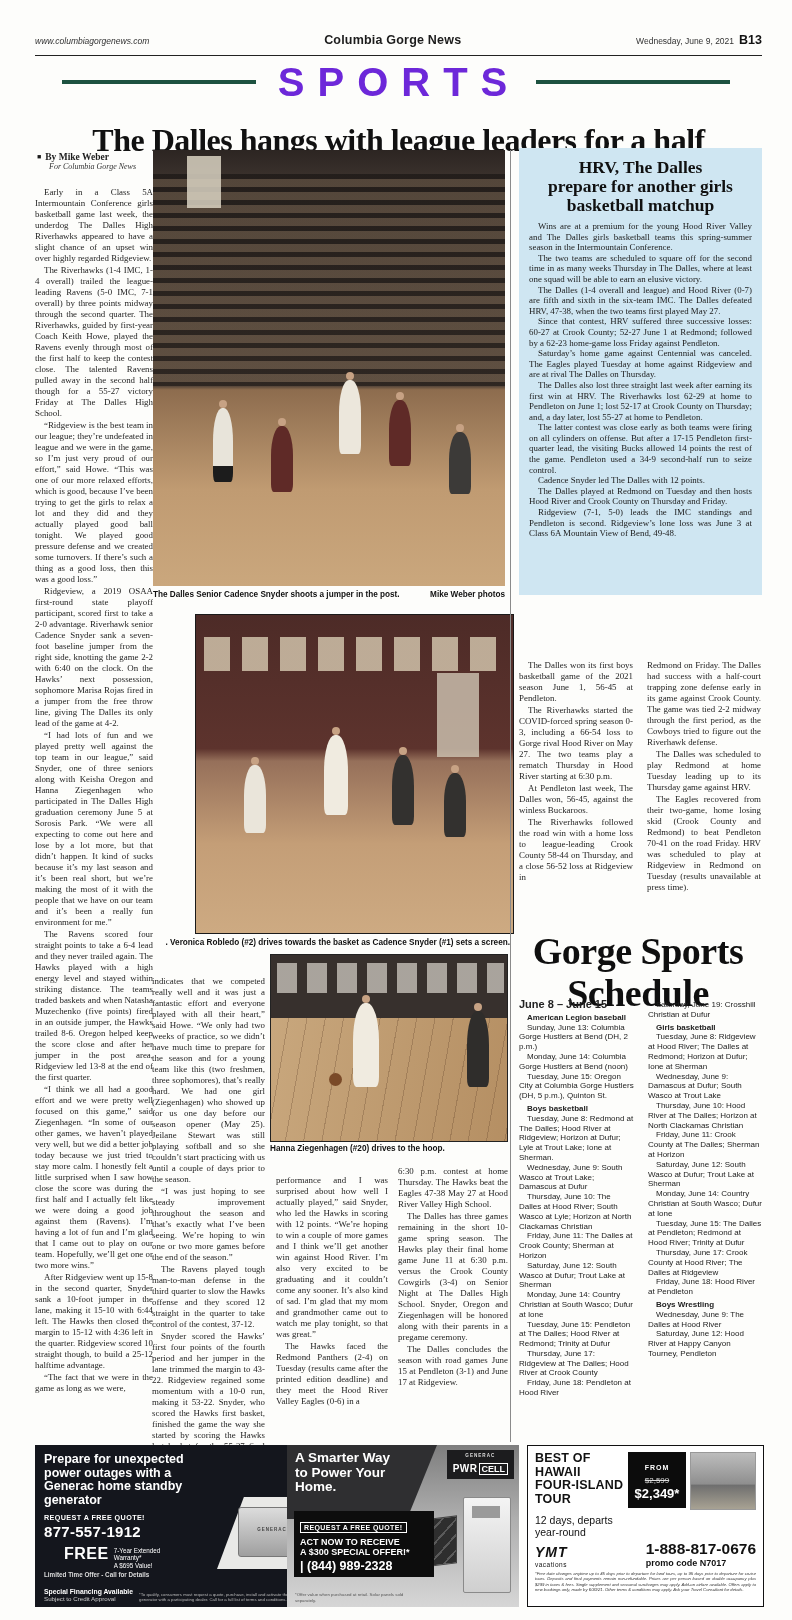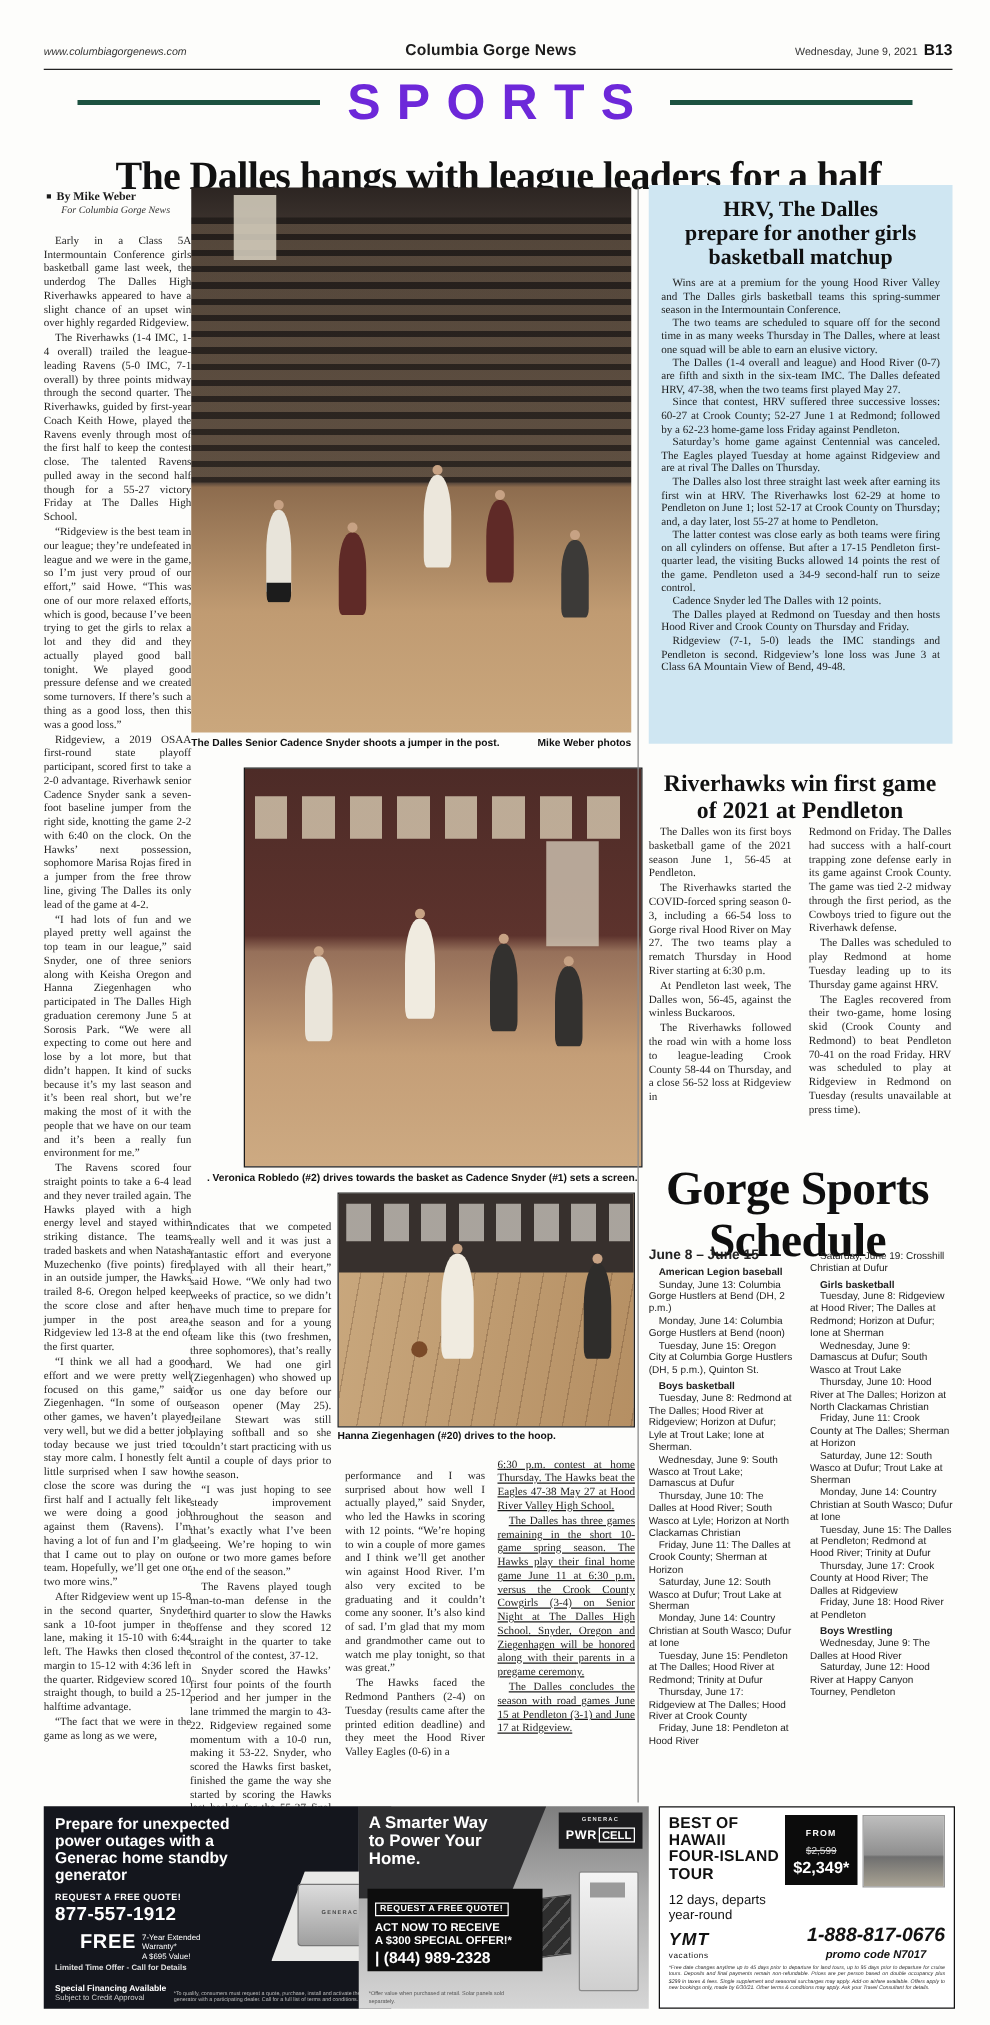--- a/index.html
+++ b/index.html
@@ -112,21 +112,21 @@
   .a3-title{flex:1;font-weight:bold;font-size:12.5px;line-height:13.5px;letter-spacing:.2px;}
   .a3-price{width:58px;height:56px;background:#0c0c0c;color:#fff;text-align:center;padding-top:4px;box-sizing:border-box;}
   .a3-price .from{font-size:7px;font-weight:bold;letter-spacing:1px;}
   .a3-price .old{font-size:8px;text-decoration:line-through;display:block;margin-top:2px;color:#ddd;}
   .a3-price .new{font-size:13px;font-weight:bold;display:block;margin-top:1px;}
   .a3-photo{width:64px;height:56px;background:linear-gradient(180deg,#bdbdbd 0%,#8f8f8f 55%,#6f6f6f 58%,#a8a293 100%);border:1px solid #999;}
   .a3-sub{margin-top:4px;font-size:10.5px;line-height:12px;width:90px;}
   .a3-mid{display:flex;align-items:flex-end;justify-content:space-between;margin-top:2px;}
   .a3-logo .ymt{font-size:14px;font-weight:bold;font-style:italic;letter-spacing:1px;}
   .a3-logo .vac{display:block;font-size:6.5px;letter-spacing:.5px;}
-  .a3-call{text-align:center;font-style:italic;}
+  .a3-call{text-align:left;}
   .a3-call .ph{font-size:15.5px;font-weight:bold;}
   .a3-call .promo{display:block;font-size:9px;font-weight:bold;}
   .a3-fine{margin-top:3px;font-size:4.2px;line-height:5.3px;color:#333;font-style:italic;text-align:justify;}
 </style>
 </head>
 <body>
 
 <div class="page">
 
   <div class="hdr">
@@ -166,21 +166,21 @@
       <p class="cont">indicates that we competed really well and it was just a fantastic effort and everyone played with all their heart,” said Howe. “We only had two weeks of practice, so we didn’t have much time to prepare for the season and for a young team like this (two freshmen, three sophomores), that’s really hard. We had one girl (Ziegenhagen) who showed up for us one day before our season opener (May 25). Jeilane Stewart was still playing softball and so she couldn’t start practicing with us until a couple of days prior to the season.</p>
       <p>“I was just hoping to see steady improvement throughout the season and that’s exactly what I’ve been seeing. We’re hoping to win one or two more games before the end of the season.”</p>
       <p>The Ravens played tough man-to-man defense in the third quarter to slow the Hawks offense and they scored 12 straight in the quarter to take control of the contest, 37-12.</p>
       <p>Snyder scored the Hawks’ first four points of the fourth period and her jumper in the lane trimmed the margin to 43-22. Ridgeview regained some momentum with a 10-0 run, making it 53-22. Snyder, who scored the Hawks first basket, finished the game the way she started by scoring the Hawks last basket for the 55-27 final margin.</p>
       <p>“I’m happy with my</p>
     </div>
   <div class="ncol" style="left:276px;top:1175px;width:112px;">
       <p class="cont">performance and I was surprised about how well I actually played,” said Snyder, who led the Hawks in scoring with 12 points. “We’re hoping to win a couple of more games and I think we’ll get another win against Hood River. I’m also very excited to be graduating and it couldn’t come any sooner. It’s also kind of sad. I’m glad that my mom and grandmother came out to watch me play tonight, so that was great.”</p>
       <p>The Hawks faced the Redmond Panthers (2-4) on Tuesday (results came after the printed edition deadline) and they meet the Hood River Valley Eagles (0-6) in a</p>
     </div>
-  <div class="ncol" style="left:398px;top:1166px;width:110px;text-decoration:underline;">
+  <div class="ncol" style="left:398px;top:1166px;width:110px;">
       <p class="cont">6:30 p.m. contest at home Thursday. The Hawks beat the Eagles 47-38 May 27 at Hood River Valley High School.</p>
       <p>The Dalles has three games remaining in the short 10-game spring season. The Hawks play their final home game June 11 at 6:30 p.m. versus the Crook County Cowgirls (3-4) on Senior Night at The Dalles High School. Snyder, Oregon and Ziegenhagen will be honored along with their parents in a pregame ceremony.</p>
       <p>The Dalles concludes the season with road games June 15 at Pendleton (3-1) and June 17 at Ridgeview.</p>
     </div>
 
   <div class="photo" id="photo1">
     <i class="stands" style="position:absolute;display:block;"></i>
     <i class="door" style="position:absolute;display:block;"></i>
     <i class="fig" style="left:60px;top:258px;width:20px;height:58px;background:#e8e4da;border-bottom:16px solid #1c1c1c;"></i>
     <i class="fig" style="left:118px;top:276px;width:22px;height:66px;background:#5f2a27;"></i>
@@ -228,24 +228,20 @@
         <p>Since that contest, HRV suffered three successive losses: 60-27 at Crook County; 52-27 June 1 at Redmond; followed by a 62-23 home-game loss Friday against Pendleton.</p>
         <p>Saturday’s home game against Centennial was canceled. The Eagles played Tuesday at home against Ridgeview and are at rival The Dalles on Thursday.</p>
         <p>The Dalles also lost three straight last week after earning its first win at HRV. The Riverhawks lost 62-29 at home to Pendleton on June 1; lost 52-17 at Crook County on Thursday; and, a day later, lost 55-27 at home to Pendleton.</p>
         <p>The latter contest was close early as both teams were firing on all cylinders on offense. But after a 17-15 Pendleton first-quarter lead, the visiting Bucks allowed 14 points the rest of the game. Pendleton used a 34-9 second-half run to seize control.</p>
         <p>Cadence Snyder led The Dalles with 12 points.</p>
         <p>The Dalles played at Redmond on Tuesday and then hosts Hood River and Crook County on Thursday and Friday.</p>
         <p>Ridgeview (7-1, 5-0) leads the IMC standings and Pendleton is second. Ridgeview’s lone loss was June 3 at Class 6A Mountain View of Bend, 49-48.</p>
       </div>
   </aside>
 
-  <h2 class="rh-title">
-    <span style="display:block">Riverhawks win first game</span>
-    <span style="display:block">of 2021 at Pendleton</span>
-  </h2>
   <div class="ncol" style="left:519px;top:660px;width:114px;">
       <p>The Dalles won its first boys basketball game of the 2021 season June 1, 56-45 at Pendleton.</p>
       <p>The Riverhawks started the COVID-forced spring season 0-3, including a 66-54 loss to Gorge rival Hood River on May 27. The two teams play a rematch Thursday in Hood River starting at 6:30 p.m.</p>
       <p>At Pendleton last week, The Dalles won, 56-45, against the winless Buckaroos.</p>
       <p>The Riverhawks followed the road win with a home loss to league-leading Crook County 58-44 on Thursday, and a close 56-52 loss at Ridgeview in</p>
     </div>
   <div class="ncol" style="left:647px;top:660px;width:114px;">
       <p class="cont">Redmond on Friday. The Dalles had success with a half-court trapping zone defense early in its game against Crook County. The game was tied 2-2 midway through the first period, as the Cowboys tried to figure out the Riverhawk defense.</p>
       <p>The Dalles was scheduled to play Redmond at home Tuesday leading up to its Thursday game against HRV.</p>
       <p>The Eagles recovered from their two-game, home losing skid (Crook County and Redmond) to beat Pendleton 70-41 on the road Friday. HRV was scheduled to play at Ridgeview in Redmond on Tuesday (results unavailable at press time).</p>

